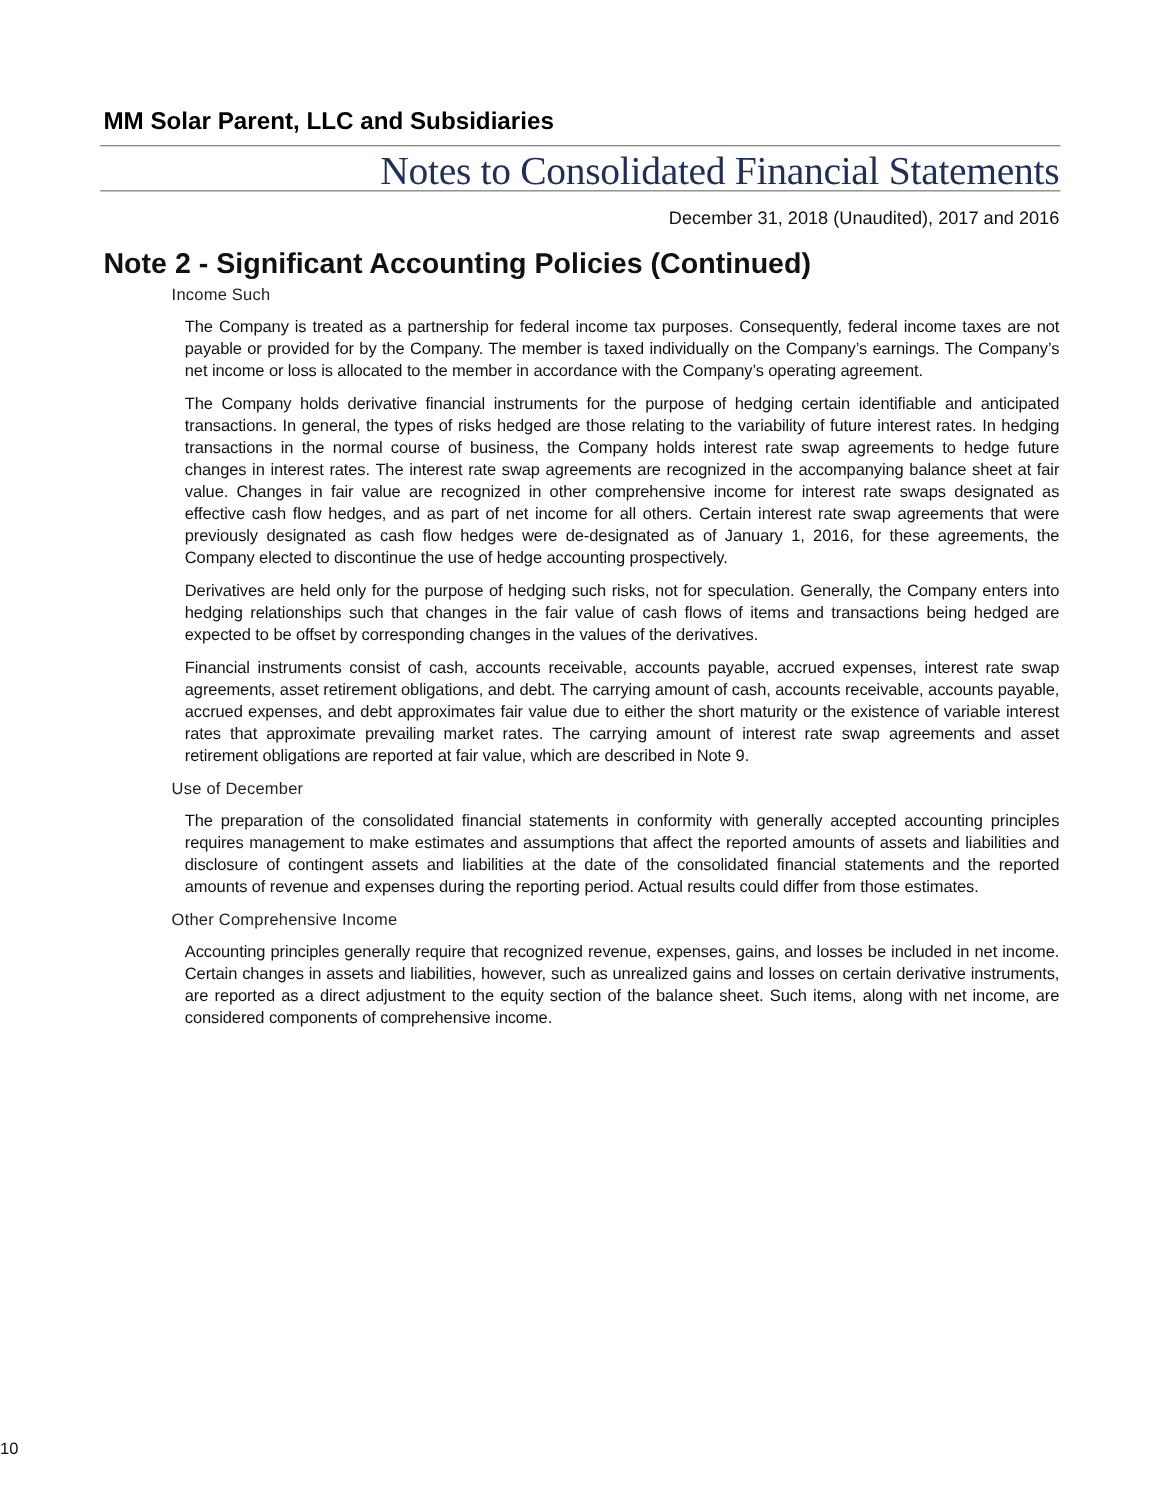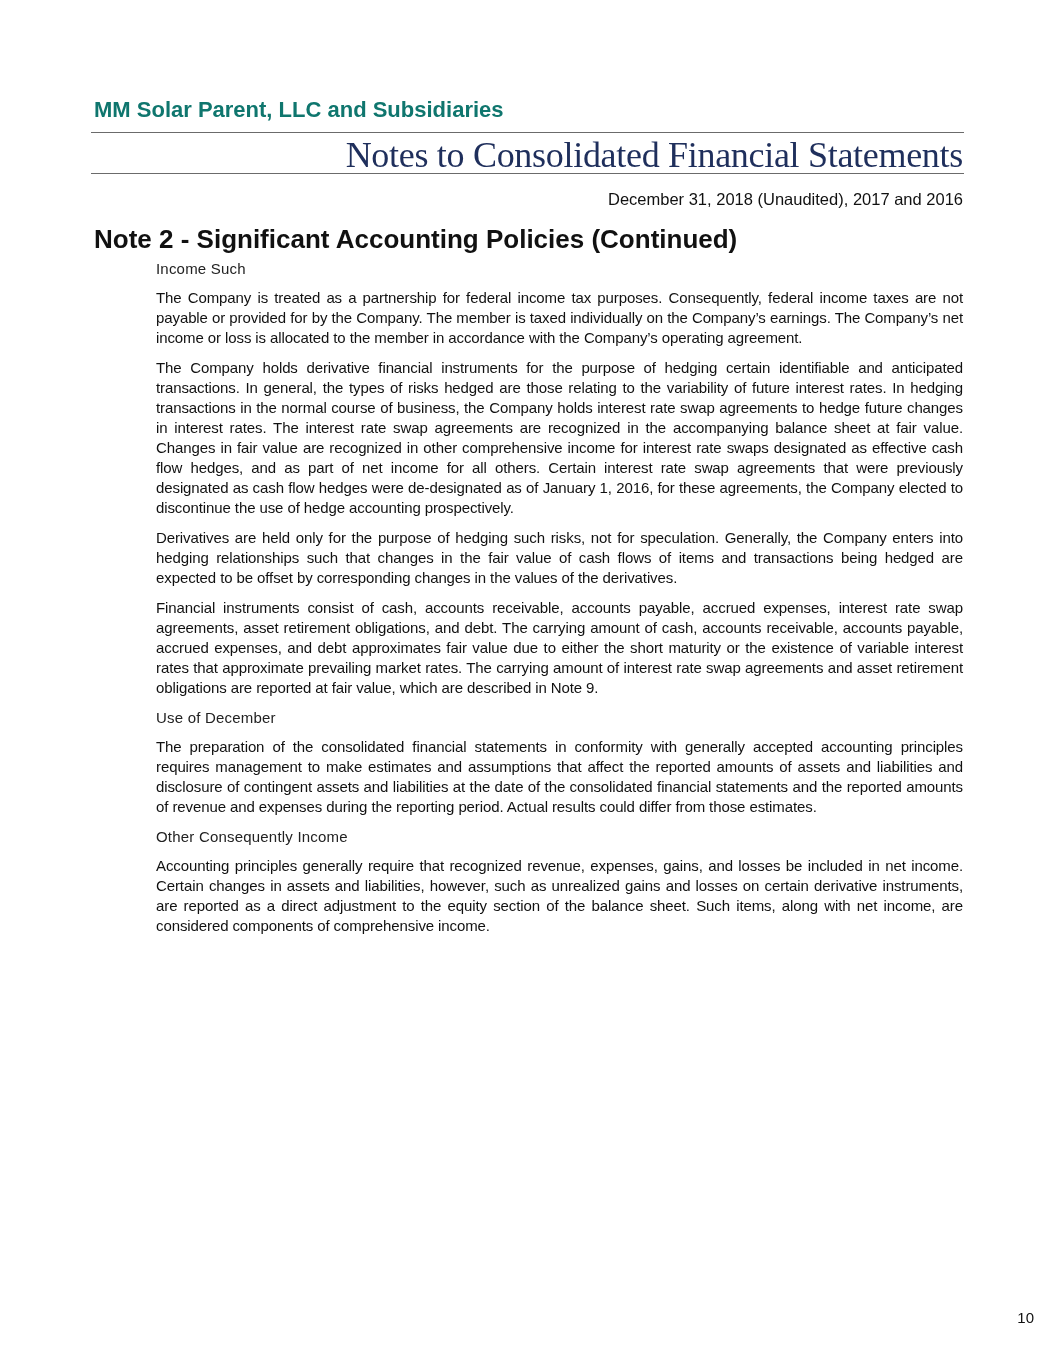--- a/index.html
+++ b/index.html
@@ -1,21 +1,21 @@
 <!DOCTYPE html>
 <html><head>
   <meta charset="utf-8">
   <style>
     html, body { margin: 0; padding: 0; background: #ffffff; }
     body { width: 1055px; height: 1365px; position: relative; overflow: hidden; }
     .page { position: absolute; left: 0; top: 0; width: 1055px; height: 1365px; }
     .company {
       position: absolute; left: 94px; top: 97px;
       font-family: "Liberation Sans", sans-serif; font-weight: bold;
-      font-size: 22px; color: #0f766e; letter-spacing: 0px; white-space: nowrap;
+      font-size: 22px; color: #000000; letter-spacing: 0px; white-space: nowrap;
     }
     .rule { position: absolute; left: 91px; width: 873px; height: 0; border-top: 1px solid #6b6b6b; }
     .rule.r1 { top: 132px; }
     .rule.r2 { top: 173px; }
     .doc-title {
       position: absolute; right: 92px; top: 134px;
       font-family: "Liberation Serif", serif; font-size: 36px; color: #1f2f5c;
       white-space: nowrap; letter-spacing: -0.3px; text-align: right;
     }
     .date-line {
@@ -30,25 +30,25 @@
     }
     .content {
       position: absolute; left: 156px; top: 259px; width: 807px;
       font-family: "Liberation Sans", sans-serif; color: #111;
     }
     .sub {
       font-size: 15px; line-height: 20px; color: #222; margin: 0 0 9px 0;
       letter-spacing: 0.2px;
     }
     .para {
-      font-size: 15px; line-height: 20px; text-align: justify; margin: 0 0 10px 0;
+      font-size: 15px; line-height: 20px; text-align: justify; margin: 0 0 10px 12px;
       letter-spacing: -0.1px;
     }
     .page-number {
-      position: absolute; left: 0; width: 1034px; top: 1309px; text-align: right;
+      position: absolute; left: 0; width: 1034px; top: 1309px; text-align: left;
       font-family: "Liberation Sans", sans-serif; font-size: 15px; color: #111;
     }
   </style>
 </head>
 <body>
 
 <div class="page">
   <div class="company">MM Solar Parent, LLC and Subsidiaries</div>
   <div class="rule r1"></div>
   <div class="doc-title">Notes to Consolidated Financial Statements</div>
@@ -67,19 +67,19 @@
       <p class="para">Derivatives are held only for the purpose of hedging such risks, not for speculation. Generally, the Company enters into hedging relationships such that changes in the fair value of cash flows of items and transactions being hedged are expected to be offset by corresponding changes in the values of the derivatives.</p>
     </section>
     <section>
       <p class="para">Financial instruments consist of cash, accounts receivable, accounts payable, accrued expenses, interest rate swap agreements, asset retirement obligations, and debt. The carrying amount of cash, accounts receivable, accounts payable, accrued expenses, and debt approximates fair value due to either the short maturity or the existence of variable interest rates that approximate prevailing market rates.   The carrying amount of interest rate swap agreements and asset retirement obligations are reported at fair value, which are described in Note 9.</p>
     </section>
     <section>
       <div class="sub">Use of December</div>
       <p class="para">The preparation of the consolidated financial statements in conformity with generally accepted accounting principles requires management to make estimates and assumptions that affect the reported amounts of assets and liabilities and disclosure of contingent assets and liabilities at the date of the consolidated financial statements and the reported amounts of revenue and expenses during the reporting period. Actual results could differ from those estimates.</p>
     </section>
     <section>
-      <div class="sub">Other Consequently Income</div>
+      <div class="sub">Other Comprehensive Income</div>
       <p class="para">Accounting principles generally require that recognized revenue, expenses, gains, and losses be included in net income. Certain changes in assets and liabilities, however, such as unrealized gains and losses on certain derivative instruments, are reported as a direct adjustment to the equity section of the balance sheet. Such items, along with net income, are considered components of comprehensive income.</p>
     </section>
   </div>
 
   <div class="page-number">10</div>
 </div>
 
 </body></html>

